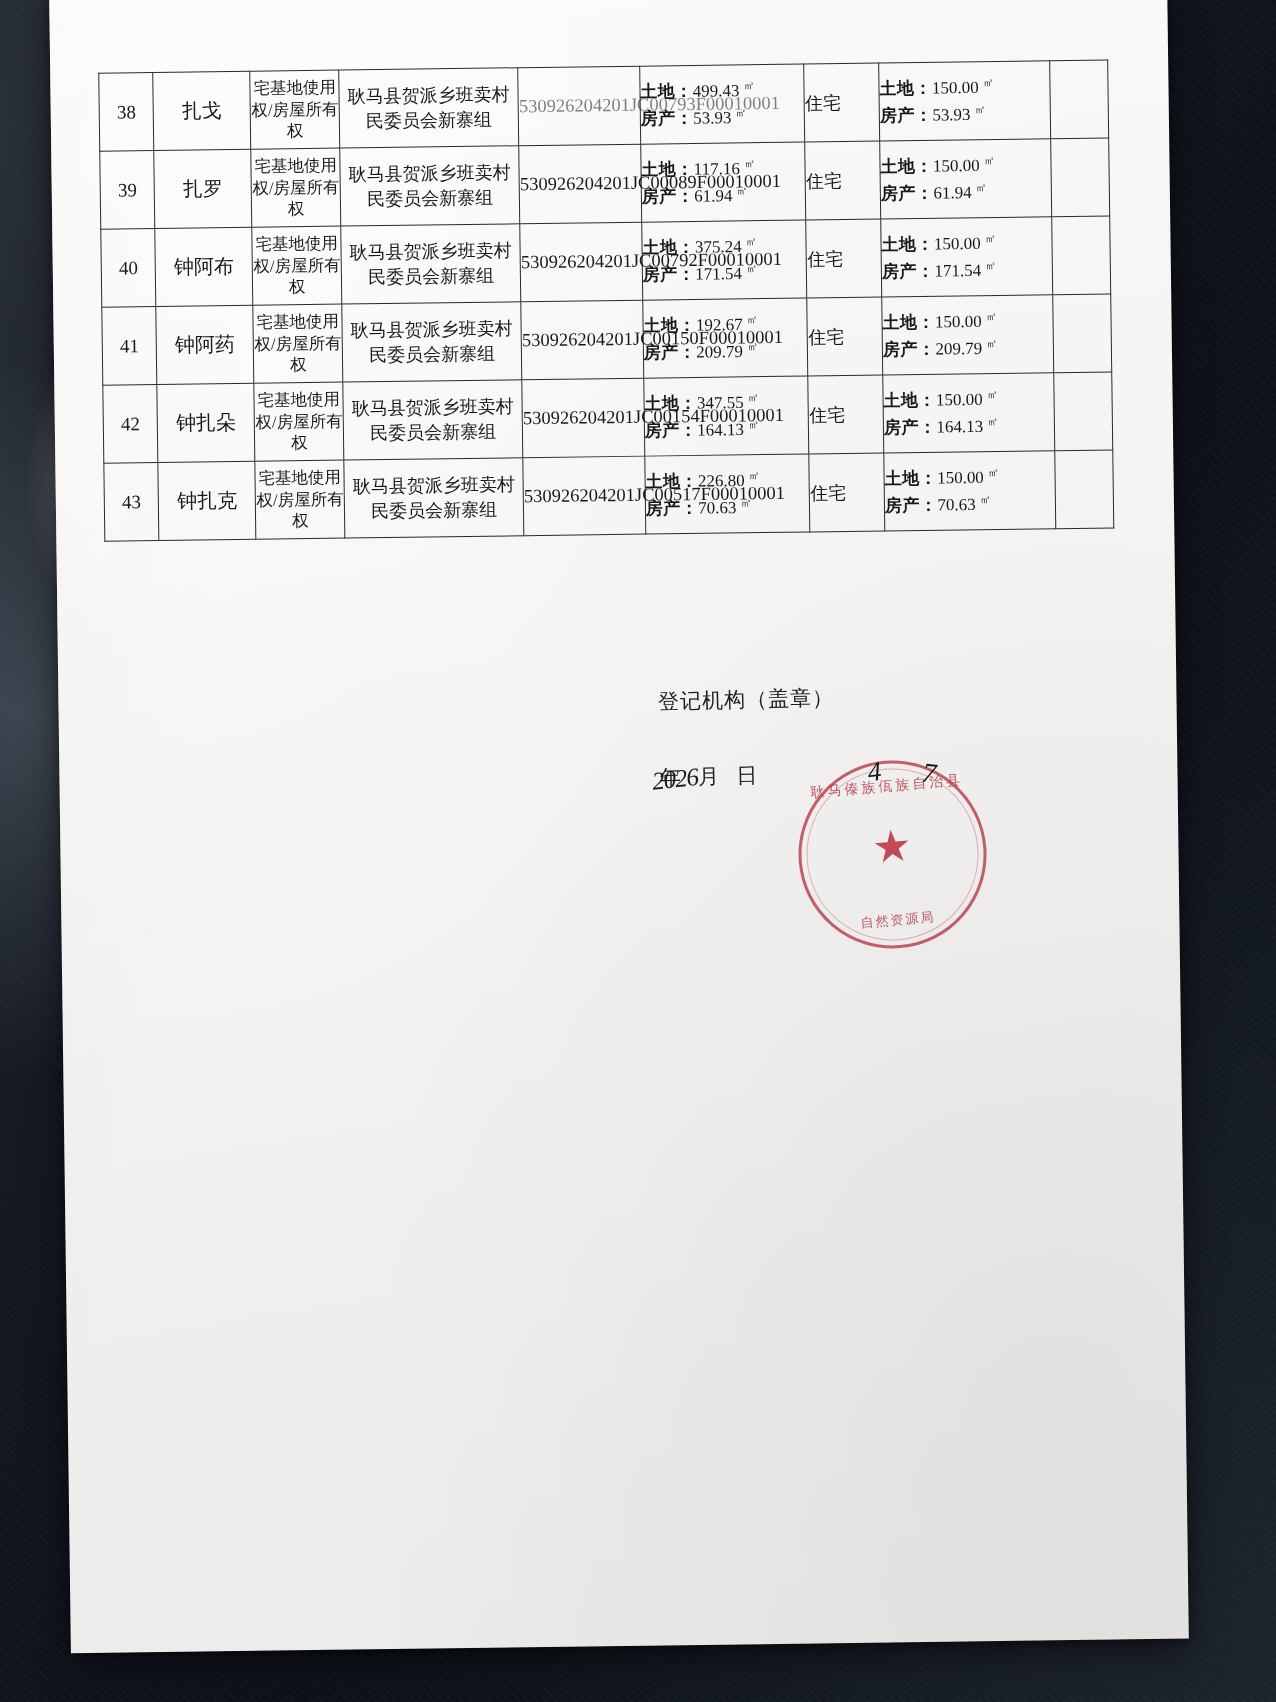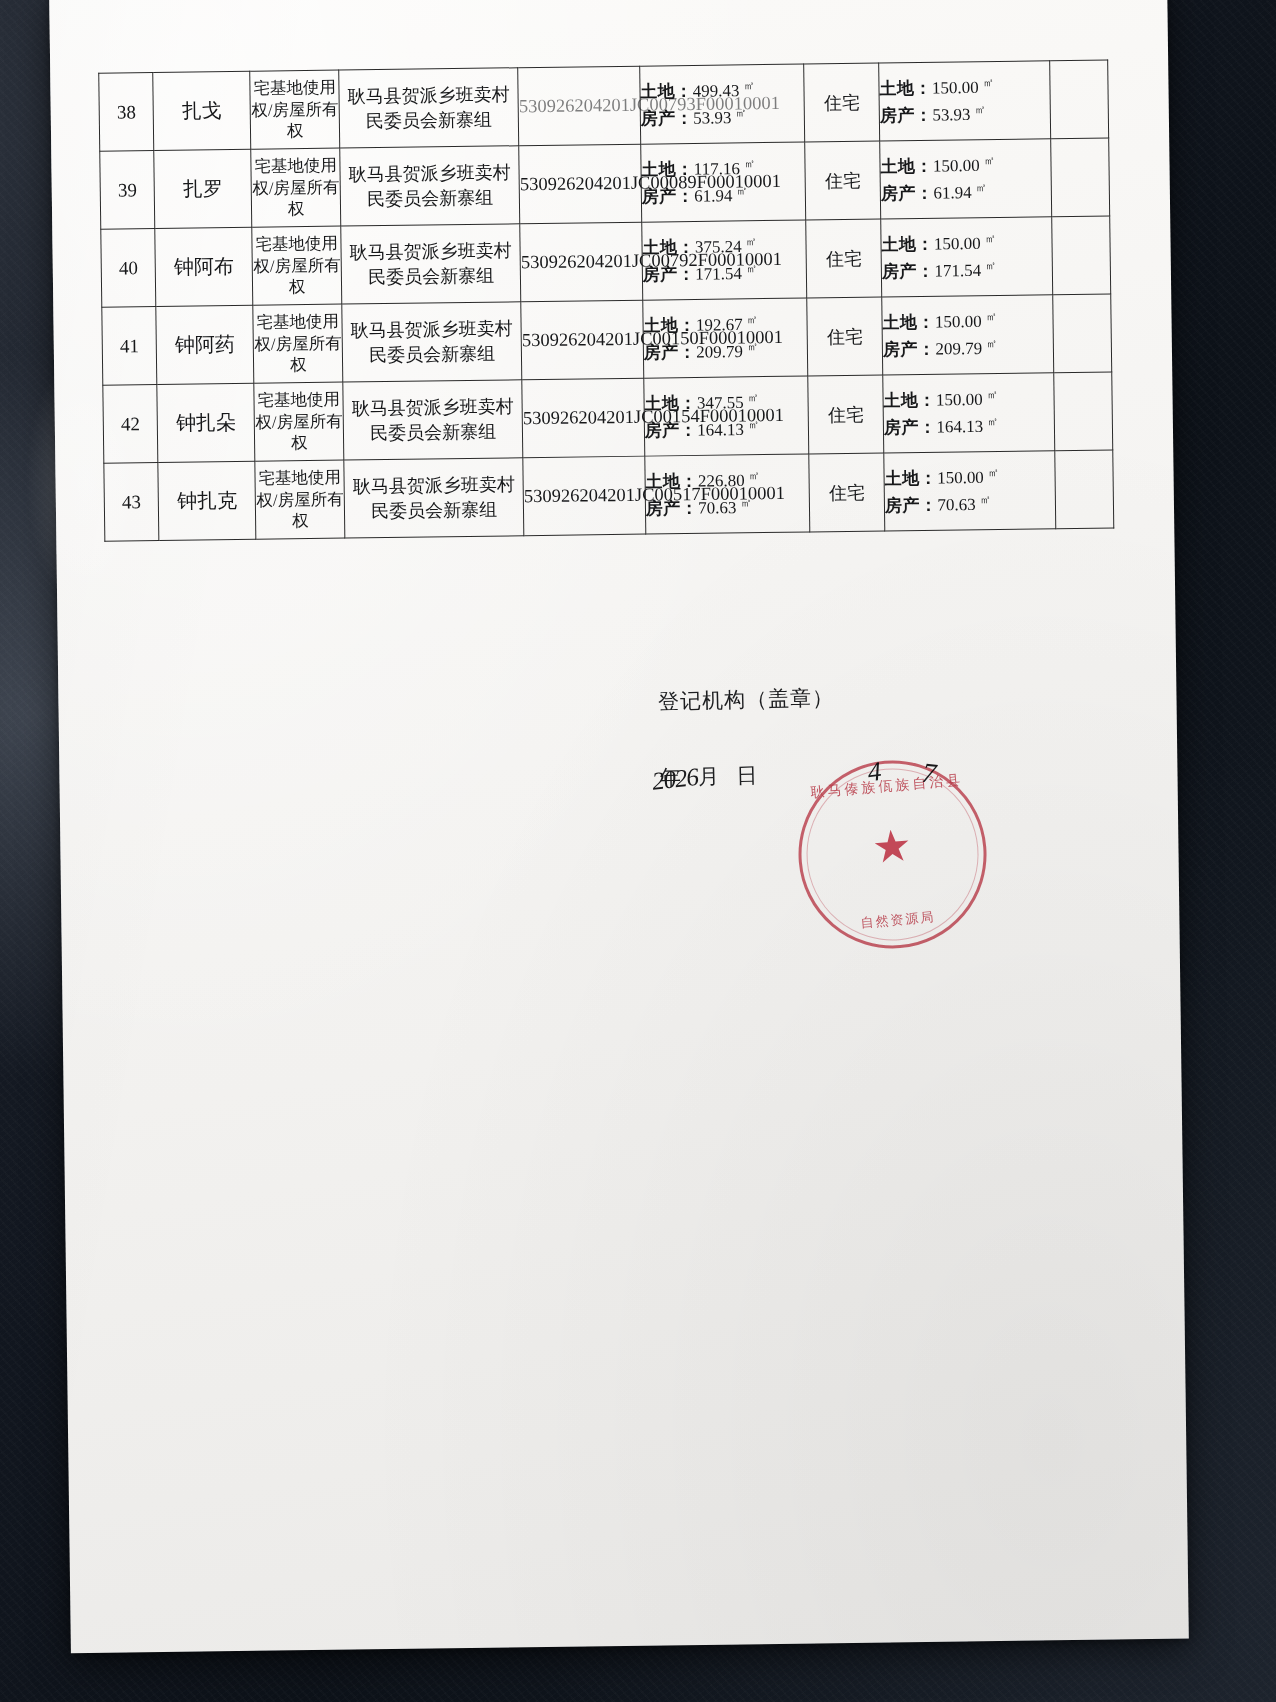--- a/index.html
+++ b/index.html
@@ -71,21 +71,21 @@
     padding: 0;
     vertical-align: middle;
     color: #17181a;
   }
   .c-idx   { width: 52px;  text-align: center; font-size: 19px; font-family:"Liberation Serif", serif;}
   .c-name  { width: 94px;  text-align: center; font-size: 20px; }
   .c-type  { width: 86px;  font-size: 16.5px; line-height: 1.32; text-align: center; }
   .c-org   { width: 174px; font-size: 18px; line-height: 1.35; text-align: center; }
   .c-code  { width: 118px; font-size: 18.5px; line-height: 1.36; text-align: center; font-family:"Liberation Serif", serif;}
   .c-area  { width: 160px; font-size: 17px; line-height: 1.55; padding-left: 6px; }
-  .c-use   { width: 72px;  text-align: center; font-size: 18px; }
+  .c-use   { width: 72px;  font-size: 18px; }
   .c-area2 { width: 166px; font-size: 17px; line-height: 1.55; padding-left: 10px; }
   .c-last  { width: 56px; }
 
   .cellpad { padding: 9px 3px; }
   .areapair > div { white-space: nowrap; }
   .areapair .lbl { letter-spacing: 0.5px; font-weight: bold; }
   .sup { font-size: 11px; vertical-align: super; }
 
   .row-h { height: 78px; }
 

